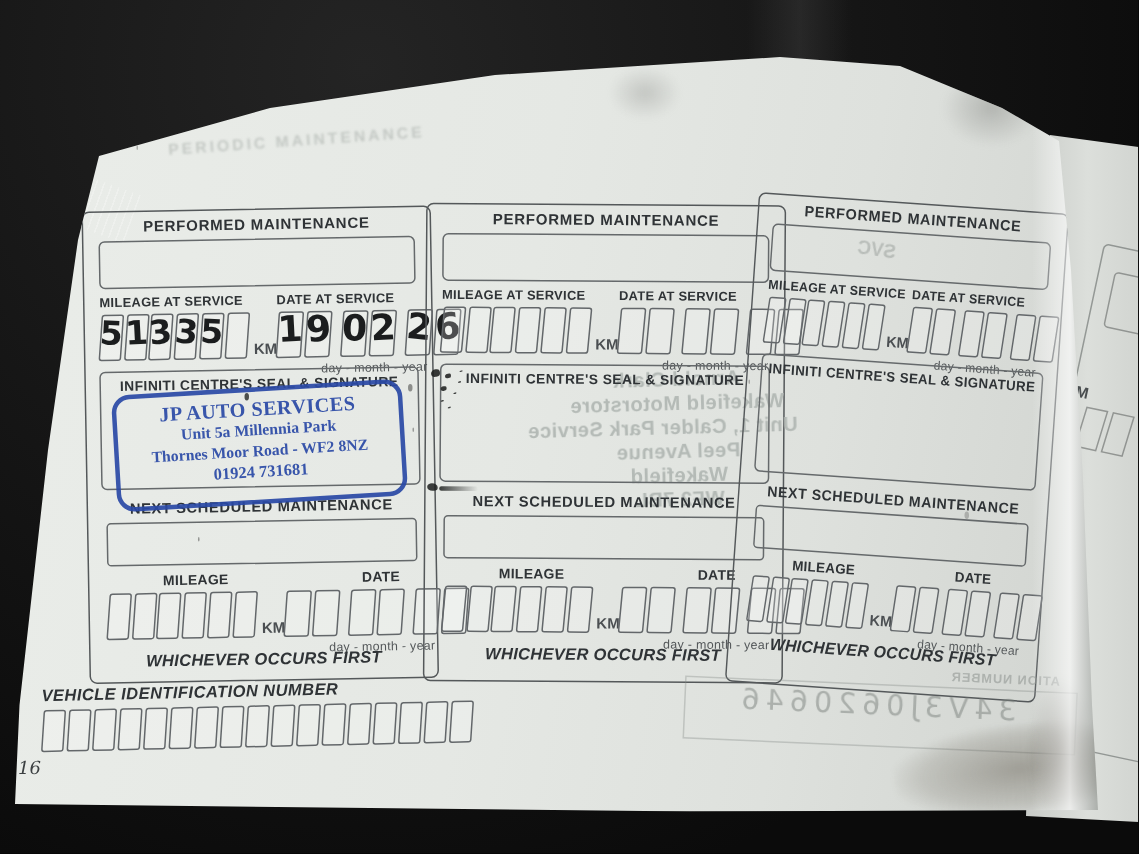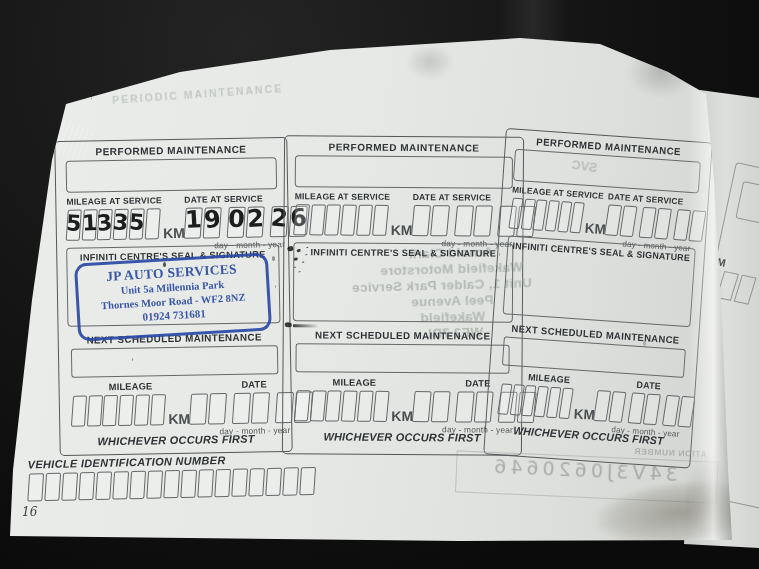--- a/index.html
+++ b/index.html
@@ -64,21 +64,21 @@
   .pm-box{position:absolute;top:19px;left:10px;right:10px;height:30px;border:1.3px solid #65696b;border-radius:4px;z-index:2;}
   .svc-row{position:absolute;top:55px;left:10px;right:6px;display:flex;z-index:2;}
   .field{display:flex;flex-direction:column;}
   .f-mileage{width:118px;}
   .f-date{flex:1;}
   .lbl{font-weight:700;font-size:8.6px;letter-spacing:.2px;white-space:nowrap;}
   .cells{display:flex;margin-top:3px;align-items:flex-end;}
   .cell{position:relative;width:15px;height:29px;border:1.2px solid #63676a;border-radius:2px;
     margin-right:2px;transform:skewX(-5deg);background:rgba(255,255,255,.22);}
   .pair{display:flex;margin-right:5px;}
-  .unit{font-size:14px;font-weight:700;color:#4b4f52;margin-left:2px;line-height:11px;}
+  .unit{font-size:10px;font-weight:700;color:#4b4f52;margin-left:2px;line-height:11px;}
   .dmy{font-size:8.3px;color:#54585a;margin-top:2px;text-align:center;letter-spacing:.2px;white-space:nowrap;}
   .seal-box{position:absolute;top:106px;left:9px;right:9px;height:77px;border:1.3px solid #65696b;border-radius:4px;z-index:2;}
   .seal-title{margin-top:4px;text-align:center;font-weight:700;font-size:9.2px;letter-spacing:.3px;white-space:nowrap;}
   .nsm-title{position:absolute;top:193px;left:0;right:0;text-align:center;font-weight:700;font-size:9.8px;letter-spacing:.4px;z-index:2;}
   .nsm-box{position:absolute;top:207px;left:12px;right:12px;height:27px;border:1.3px solid #65696b;border-radius:3px;z-index:2;}
   .next-row{position:absolute;top:241px;left:12px;right:6px;display:flex;z-index:2;}
   .next-row .lbl{text-align:center;font-size:9.3px;}
   .whichever{position:absolute;top:294px;left:0;right:0;text-align:center;font-weight:700;font-style:italic;
     font-size:11px;letter-spacing:.2px;z-index:2;}
 
@@ -116,21 +116,21 @@
     box-shadow:9px 4px 0 -1px #202221,16px 9px 0 -2px #26282 7,5px 12px 0 -1px #1e201f,12px 18px 0 -2px #272928,
       3px 23px 0 -2px #2b2d2c,18px 25px 0 -3px #30322f,8px 30px 0 -2px #292b2a;}
   .ink-b:after{content:"";position:absolute;left:8px;top:2px;width:26px;height:3px;border-radius:2px;
     background:linear-gradient(90deg,#1c1e1d,transparent);}
 
   
   .vin-sec{position:absolute;left:28px;top:455px;width:306px;transform:rotate(-1.3deg);z-index:2;}
   .vin-lbl{font-weight:700;font-style:italic;font-size:11px;letter-spacing:.3px;color:#2f3336;}
   .vin-cells{display:flex;margin-top:3px;}
   .vin-cells .cell{width:13px;height:26px;}
-  .pgnum{position:absolute;left:22px;top:505px;font-family:"DejaVu Serif",serif;font-style:italic;
+  .pgnum{position:absolute;left:12px;top:505px;font-family:"DejaVu Serif",serif;font-style:italic;
     font-size:12px;color:#3c4042;z-index:2;}
 </style>
 </head>
 <body>
 
 <div class="photo">
   <div class="seam"></div>
 
   <div class="next-page">
     <div class="np-panel">

